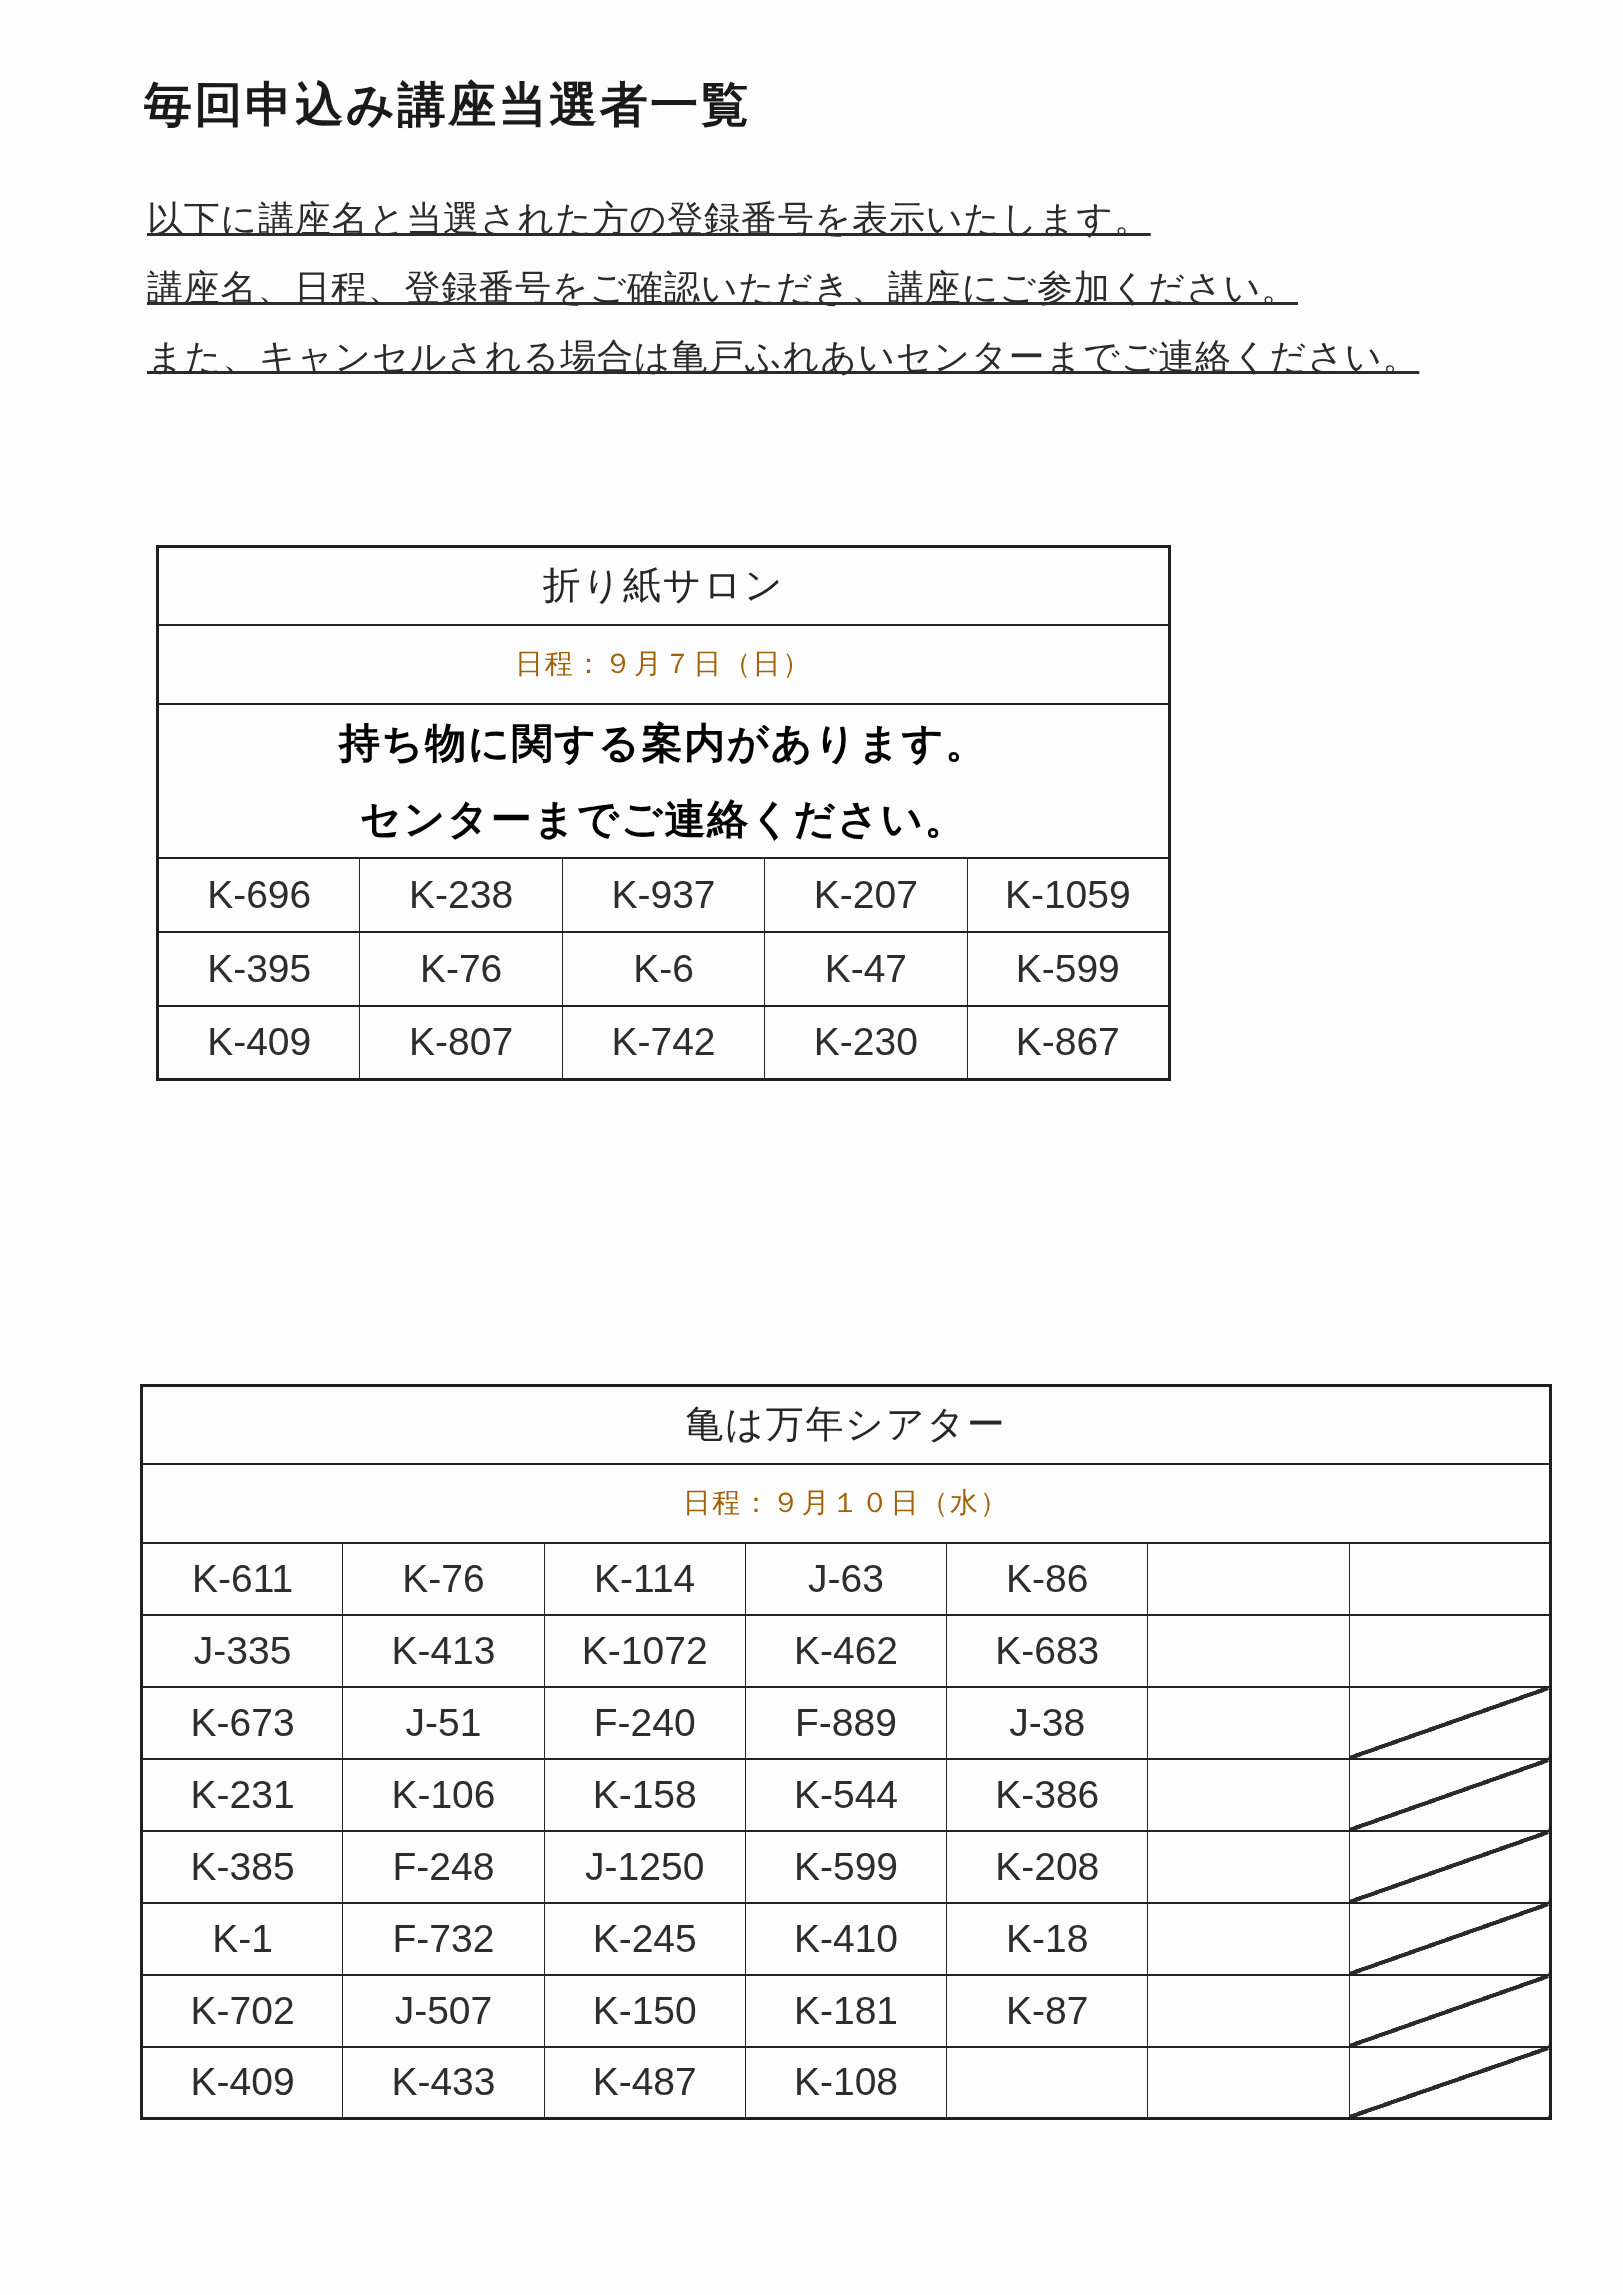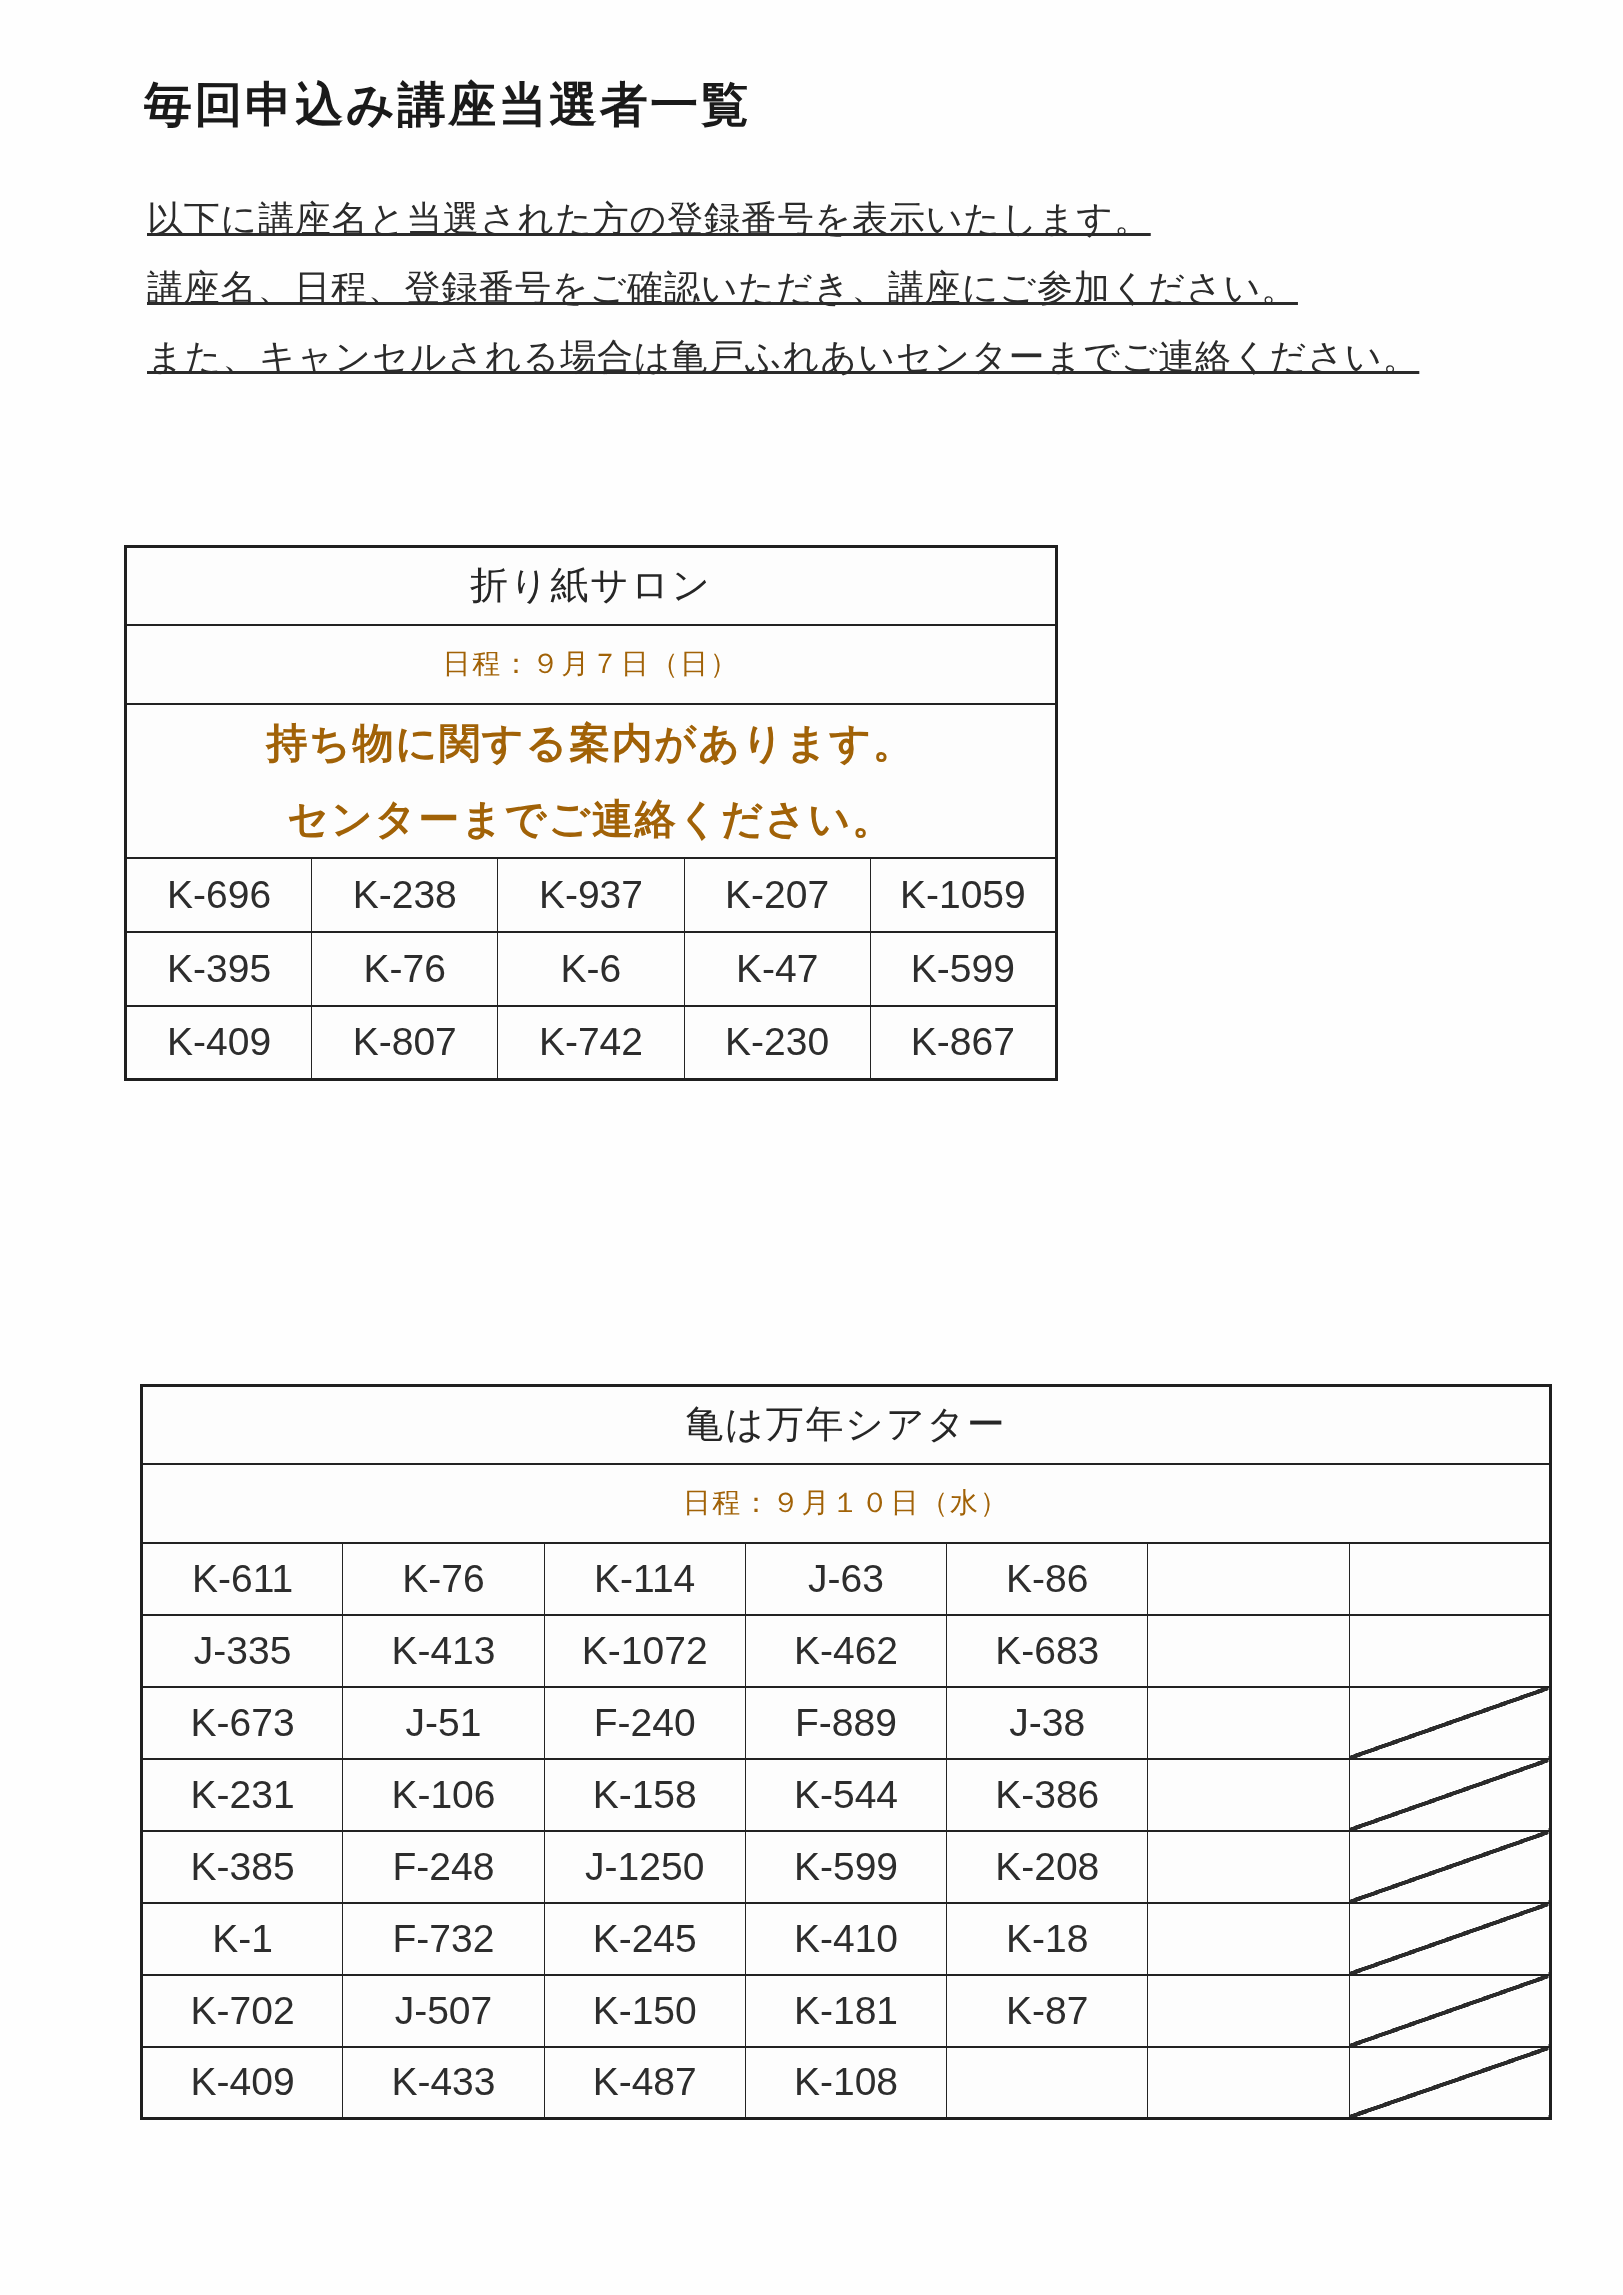--- a/index.html
+++ b/index.html
@@ -53,32 +53,32 @@
     border-top:2.5px solid #222222;
     border-bottom:2.5px solid #222222;
     text-align:center;
     vertical-align:middle;
     padding:0;
     font-size:39px;
     color:#2d2d2d;
     overflow:hidden;
   }
 
-  #table1 { left:124px; top:545px;  width:934px; }
+  #table1 { left:156px; top:545px;  width:1015px; }
   #table2 { left:140px; top:1336px; width:1412px;margin-top:48px; }
 
   tr.course-row td   { height:78px;  font-size:38px; letter-spacing:1.7px; color:#262626; }
   tr.date-row td     { height:79px;  font-size:28px; letter-spacing:1.7px; color:#a16207; }
   tr.notice-row td   { height:152px; }
   .notice-line {
     font-size:41px;
     font-weight:bold;
     line-height:76px;
     letter-spacing:1.7px;
-    color:#a16207;
+    color:#000000;
     white-space:nowrap;
   }
   #table1 tr.data-row td { height:74px; }
   #table2 tr.data-row td { height:72px; }
 
   
   td.diag {
     background-image:linear-gradient(
       to bottom right,
       transparent calc(50% - 2.1px),

